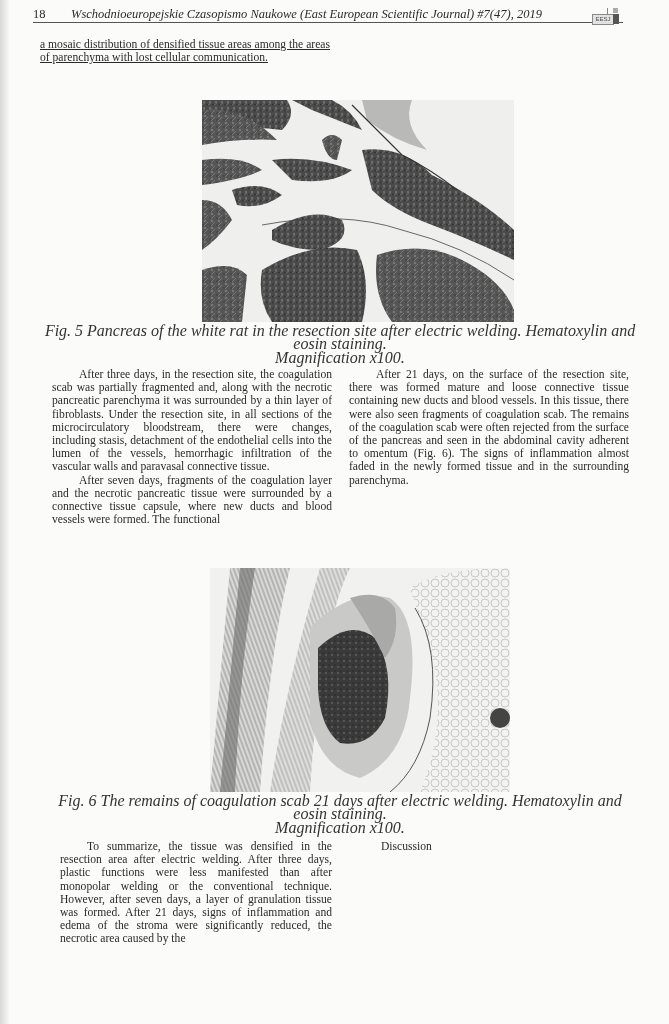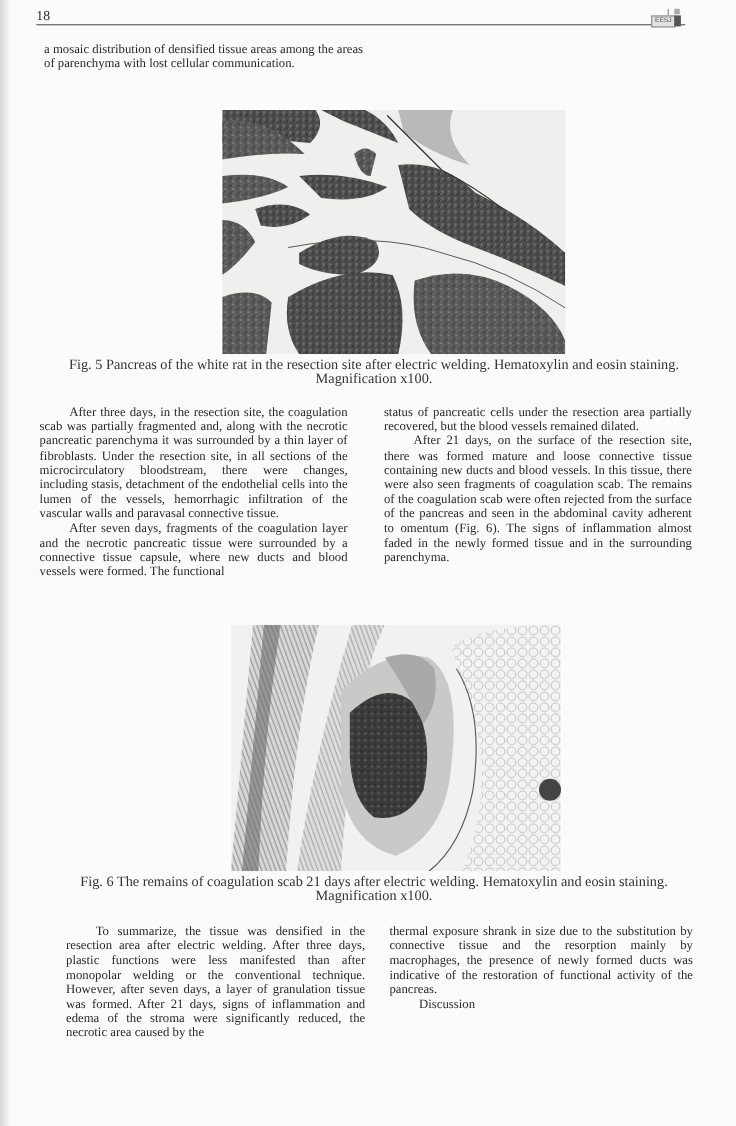--- a/index.html
+++ b/index.html
@@ -40,40 +40,41 @@
     }
     .col p { margin: 0; }
     .col p.ind { text-indent: 27px; }
     .col h4 { margin: 0; font-size: 11.6px; font-weight: normal; text-indent: 27px; }
 
     .figure {
       position: absolute; background: #ddd; overflow: hidden;
     }
     .caption {
       position: absolute; left: 40px; width: 600px; text-align: center;
-      font-size: 13px; line-height: 13.4px; color: #333;
+      font-style: italic; font-size: 16px; line-height: 13.4px; color: #333;
     }
     svg { display: block; }
   </style>
 </head>
 <body>
 
 <div class="page-shadow"></div>
 
 <div class="header">
   <span class="pg">18</span>
+  <span class="journal">Wschodnioeuropejskie Czasopismo Naukowe (East European Scientific Journal) #7(47), 2019</span>
 </div>
 <div class="logo" style="left:592px;top:8px;">
   <div class="bar"></div>
   <div class="sq2"></div>
   <div class="box">EESJ</div>
   <div class="sq1"></div>
 </div>
 
-<div class="col" style="left:40px; top:38px; width:290px;">
+<div class="col" style="left:40px; top:38px; width:290px;text-decoration:underline;">
   <p>a mosaic distribution of densified tissue areas among the areas of parenchyma with lost cellular communication.</p>
 </div>
 
 <div class="figure" style="left:202px; top:100px; width:312px; height:222px; background:#f2f2f0;">
   <svg width="312" height="222" viewBox="0 0 312 222">
     <defs>
       <pattern id="cells" width="6" height="6" patternUnits="userSpaceOnUse">
         <rect width="6" height="6" fill="#4a4a4a"></rect>
         <circle cx="2" cy="2" r="1.2" fill="#6d6d6d"></circle>
         <circle cx="5" cy="4.5" r="0.9" fill="#323232"></circle>
@@ -103,27 +104,26 @@
     <path d="M160 0 L210 0 Q200 25 225 50 Q190 40 165 20 Z" fill="#b9b9b7"></path>
     <path d="M150 5 Q175 30 200 55 Q230 70 255 90" stroke="#333" stroke-width="1.2" fill="none"></path>
     <path d="M60 125 Q140 110 200 130 Q260 145 312 180" stroke="#444" stroke-width="0.8" fill="none"></path>
   </svg>
 </div>
 <div class="caption" style="top:324px;">
   <div>Fig. 5 Pancreas of the white rat in the resection site after electric welding. Hematoxylin and eosin staining.</div>
   <div>Magnification x100.</div>
 </div>
 
-<div class="col" style="left:36px; top:368px; width:280px;">
+<div class="col" style="left:52px; top:368px; width:280px;">
   <p class="ind">After three days, in the resection site, the coagulation scab was partially fragmented and, along with the necrotic pancreatic parenchyma it was surrounded by a thin layer of fibroblasts. Under the resection site, in all sections of the microcirculatory bloodstream, there were changes, including stasis, detachment of the endothelial cells into the lumen of the vessels, hemorrhagic infiltration of the vascular walls and paravasal connective tissue.</p>
   <p class="ind">After seven days, fragments of the coagulation layer and the necrotic pancreatic tissue were surrounded by a connective tissue capsule, where new ducts and blood vessels were formed. The functional</p>
 </div>
 
 <div class="col" style="left:349px; top:368px; width:280px;">
-  <p>status of pancreatic cells under the resection area partially recovered, but the blood vessels remained dilated.</p>
   <p class="ind">After 21 days, on the surface of the resection site, there was formed mature and loose connective tissue containing new ducts and blood vessels. In this tissue, there were also seen fragments of coagulation scab. The remains of the coagulation scab were often rejected from the surface of the pancreas and seen in the abdominal cavity adherent to omentum (Fig. 6). The signs of inflammation almost faded in the newly formed tissue and in the surrounding parenchyma.</p>
 </div>
 
 <div class="figure" style="left:210px; top:568px; width:300px; height:224px; background:#f4f4f2;">
   <svg width="300" height="224" viewBox="0 0 300 224">
     <defs>
       <pattern id="fib" width="8" height="8" patternUnits="userSpaceOnUse" patternTransform="rotate(70)">
         <rect width="8" height="8" fill="#d9d9d7"></rect>
         <path d="M0 2 L8 2 M0 6 L8 6" stroke="#7a7a7a" stroke-width="0.8"></path>
       </pattern>
@@ -152,15 +152,14 @@
 <div class="caption" style="top:794px;">
   <div>Fig. 6 The remains of coagulation scab 21 days after electric welding. Hematoxylin and eosin staining.</div>
   <div>Magnification x100.</div>
 </div>
 
 <div class="col" style="left:60px; top:840px; width:272px;">
   <p class="ind">To summarize, the tissue was densified in the resection area after electric welding. After three days, plastic functions were less manifested than after monopolar welding or the conventional technique. However, after seven days, a layer of granulation tissue was formed. After 21 days, signs of inflammation and edema of the stroma were significantly reduced, the necrotic area caused by the</p>
 </div>
 
 <div class="col" style="left:354px; top:840px; width:276px;">
-  <p>thermal exposure shrank in size due to the substitution by connective tissue and the resorption mainly by macrophages, the presence of newly formed ducts was indicative of the restoration of functional activity of the pancreas.</p>
   <h4>Discussion</h4>
 </div>
 
 </body></html>

